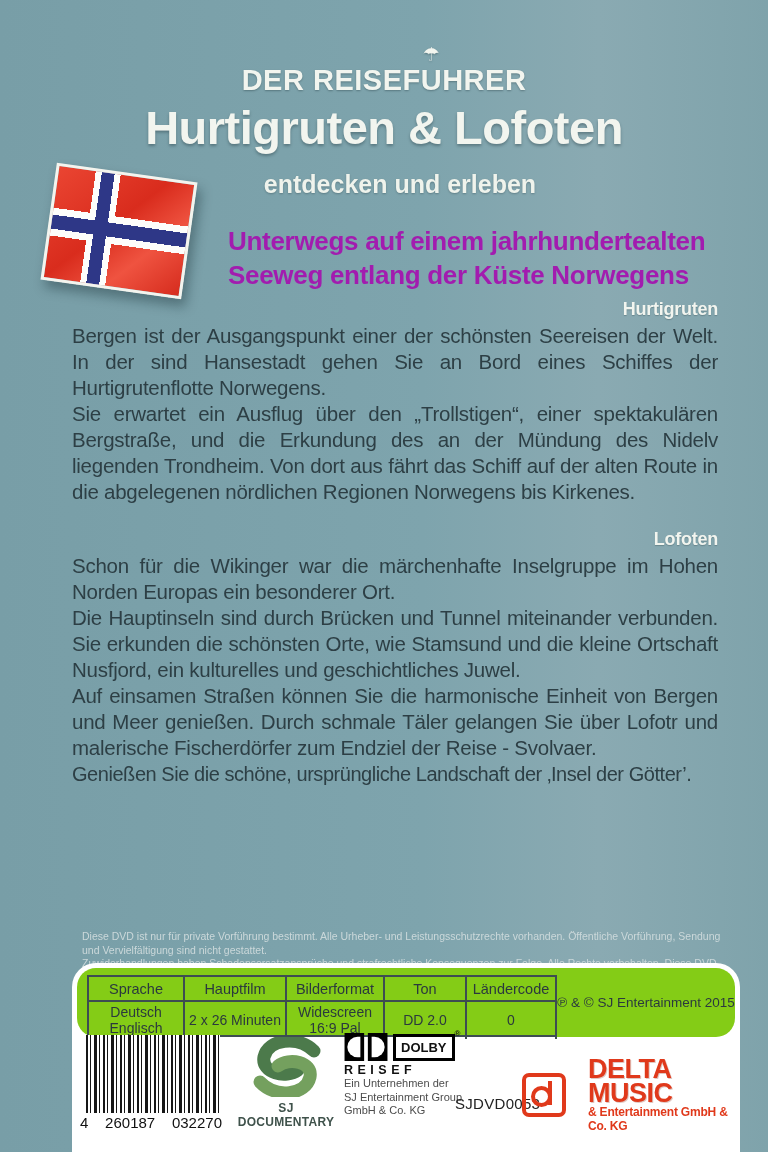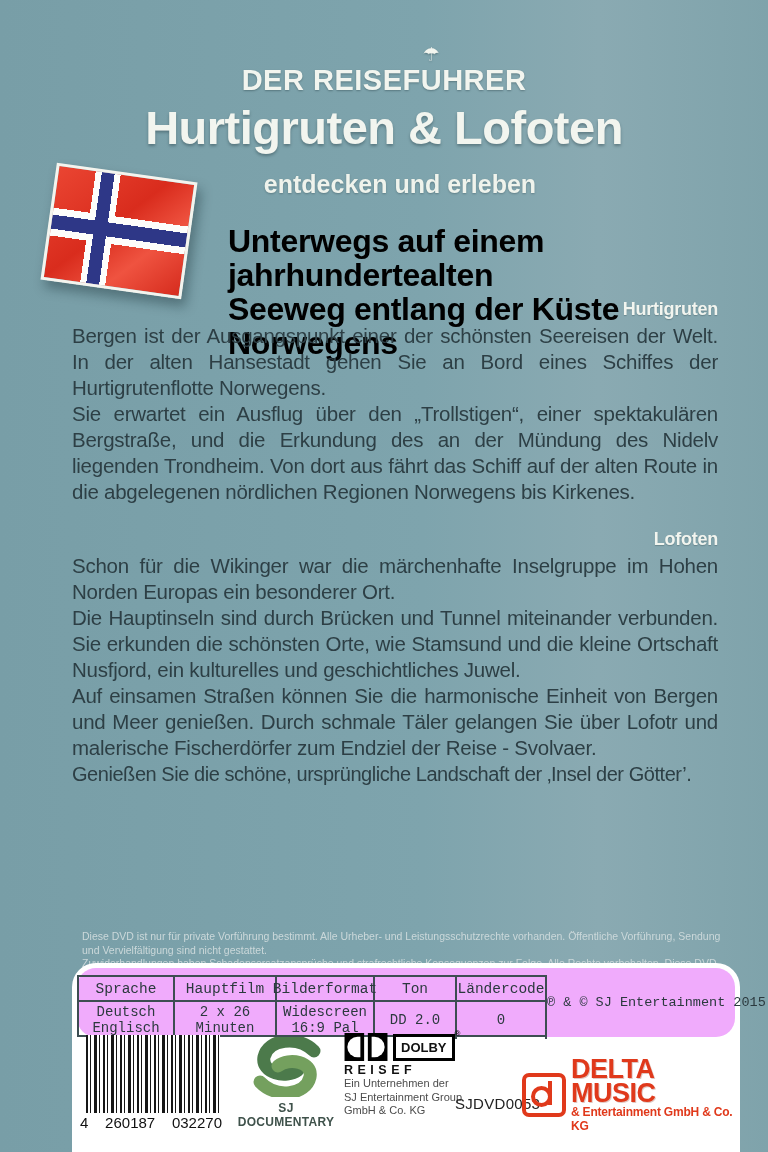--- a/index.html
+++ b/index.html
@@ -14,21 +14,21 @@
     text-shadow:0 1px 2px rgba(20,40,45,.35);}
   .brand .bu{position:relative;display:inline-block;}
   .brand .umb{position:absolute;top:-19px;left:50%;transform:translateX(-50%);
     font-size:19px;line-height:19px;font-weight:normal;}
   .title{position:absolute;top:100px;left:0;width:100%;text-align:center;
     color:#f2f5ef;font-size:47px;font-weight:bold;letter-spacing:-.5px;
     text-shadow:0 2px 3px rgba(20,40,45,.35);}
   .subtitle{position:absolute;top:170px;left:16px;width:100%;text-align:center;
     color:#eff3ec;font-size:25px;font-weight:bold;text-shadow:0 1px 2px rgba(20,40,45,.3);}
   .tagline{position:absolute;top:224px;left:228px;width:500px;
-    color:#000000;font-size:32px;font-weight:bold;line-height:34px;letter-spacing:-.3px;}
+    color:#a21caf;font-size:26px;font-weight:bold;line-height:34px;letter-spacing:-.3px;}
   
   .flag{position:absolute;left:48px;top:172px;width:136px;height:112px;
     transform:rotate(8deg);border:3px solid #f4f4ee;
     box-shadow:5px 7px 12px rgba(10,30,35,.35);
     background:
       linear-gradient(90deg,transparent 0 31.5%, #2e3787 31.5% 41%, transparent 41%),
       linear-gradient(180deg,transparent 0 43.7%, #2e3787 43.7% 56.3%, transparent 56.3%),
       linear-gradient(90deg,transparent 0 27%, #fdfdfb 27% 45.5%, transparent 45.5%),
       linear-gradient(180deg,transparent 0 37.5%, #fdfdfb 37.5% 62.5%, transparent 62.5%),
       linear-gradient(135deg,#ea4532 0%,#d92c1d 45%,#ef5340 70%,#d62c1e 100%);}
@@ -40,22 +40,22 @@
     text-align:right;text-shadow:0 1px 1px rgba(20,40,45,.25);}
   .copy p{margin:0;}
   .copy .sec2 h2{margin-top:21px;}
   .closing{margin-top:17px;font-size:20px;letter-spacing:-.45px;white-space:nowrap;text-align:left;}
   
   .legal{position:absolute;left:82px;top:930px;width:645px;
     color:#cbd8da;font-size:10.5px;line-height:13.5px;letter-spacing:0;}
   
   .panel{position:absolute;left:72px;top:963px;width:668px;height:189px;
     background:#fff;border-radius:24px 24px 0 0;}
-  .band{margin:5px 5px 0 5px;height:69px;background:#f0abfc;border-radius:19px;
-    display:flex;align-items:stretch;font-family:Liberation Mono, monospace;}
+  .band{margin:5px 5px 0 5px;height:69px;background:#84cc16;border-radius:19px;
+    display:flex;align-items:stretch;}
   .spacer{width:10px;}
   .grid{display:grid;margin-top:7px;
     grid-template-columns:96px 102px 98px 82px 90px;
     grid-template-rows:25px 37px;
     border:2px solid #3d4d52;border-right:none;
     color:#2b393e;}
   .grid .c{border-right:2px solid #3d4d52;display:flex;align-items:center;justify-content:center;
     text-align:center;font-size:14.5px;}
   .grid .th{border-bottom:2px solid #3d4d52;}
   .grid .td{font-size:14px;line-height:15.5px;white-space:pre-line;}
@@ -69,21 +69,21 @@
     font-size:15px;color:#111;}
   .sjdoc{position:absolute;left:158px;top:74px;width:112px;text-align:center;}
   .sjdoc .lbl{margin-top:0;font-size:12px;font-weight:bold;color:#3f524b;letter-spacing:.3px;}
   .dolby{position:absolute;left:272px;top:70px;width:120px;color:#111;}
   .dolby .row{display:flex;align-items:center;gap:5px;}
   .dolby .box{border:3px solid #000;font-size:13px;font-weight:bold;padding:3px 5px;position:relative;}
   .dolby .reg{position:absolute;top:-8px;right:-9px;font-size:8px;}
   .dolby .dig{margin-top:2px;font-size:12.5px;font-weight:bold;letter-spacing:4.5px;}
   .dolby .co{font-size:11px;line-height:13.5px;color:#4c4c4c;white-space:pre-line;}
   .catalog{position:absolute;left:383px;top:132px;font-size:15px;color:#222;letter-spacing:.3px;text-align:right;}
-  .delta{position:absolute;left:450px;top:94px;display:flex;align-items:center;gap:5px;}
+  .delta{position:absolute;left:450px;top:94px;display:flex;align-items:center;gap:22px;}
   .delta-icon{width:36px;height:36px;border:4px solid #e0391b;border-radius:7px;position:relative;flex:0 0 auto;}
   .delta-ring{position:absolute;left:5px;top:9px;width:13px;height:13px;border:4px solid #e0391b;border-radius:50%;}
   .delta-stem{position:absolute;left:22px;top:4px;width:4px;height:24px;background:#e0391b;}
   .delta-name{font-size:27px;line-height:24px;font-weight:bold;color:#e0391b;letter-spacing:-.5px;
     text-shadow:1px 1px 0 rgba(130,30,10,.25);}
   .delta-sub{font-size:12px;font-weight:bold;color:#e0391b;letter-spacing:-.2px;}
 </style>
 </head>
 <body>
 
@@ -95,21 +95,21 @@
 <div class="flag"></div>
 
 <div class="tagline">
   <div>Unterwegs auf einem jahrhundertealten</div>
   <div>Seeweg entlang der Küste Norwegens</div>
 </div>
 
 <div class="copy">
   <div class="sec1">
     <h2>Hurtigruten</h2>
-    <p>Bergen ist der Ausgangspunkt einer der schönsten Seereisen der Welt. In der alten Hansestadt gehen Sie an Bord eines Schiffes der Hurtigrutenflotte Norwegens.</p>
+    <p>Bergen ist der Ausgangspunkt einer der schönsten Seereisen der Welt. In der sind Hansestadt gehen Sie an Bord eines Schiffes der Hurtigrutenflotte Norwegens.</p>
     <p>Sie erwartet ein Ausflug über den „Trollstigen“, einer spektakulären Bergstraße, und die Erkundung des an der Mündung des Nidelv liegenden Trondheim. Von dort aus fährt das Schiff auf der alten Route in die abgelegenen nördlichen Regionen Norwegens bis Kirkenes.</p>
   </div>
   <div class="sec2">
     <h2>Lofoten</h2>
     <p>Schon für die Wikinger war die märchenhafte Inselgruppe im Hohen Norden Europas ein besonderer Ort.</p>
     <p>Die Hauptinseln sind durch Brücken und Tunnel miteinander verbunden. Sie erkunden die schönsten Orte, wie Stamsund und die kleine Ortschaft Nusfjord, ein kulturelles und geschichtliches Juwel.</p>
     <p>Auf einsamen Straßen können Sie die harmonische Einheit von Bergen und Meer genießen. Durch schmale Täler gelangen Sie über Lofotr und malerische Fischerdörfer zum Endziel der Reise - Svolvaer.</p>
   </div>
   <p class="closing">Genießen Sie die schöne, ursprüngliche Landschaft der ‚Insel der Götter’.</p>
 </div>

